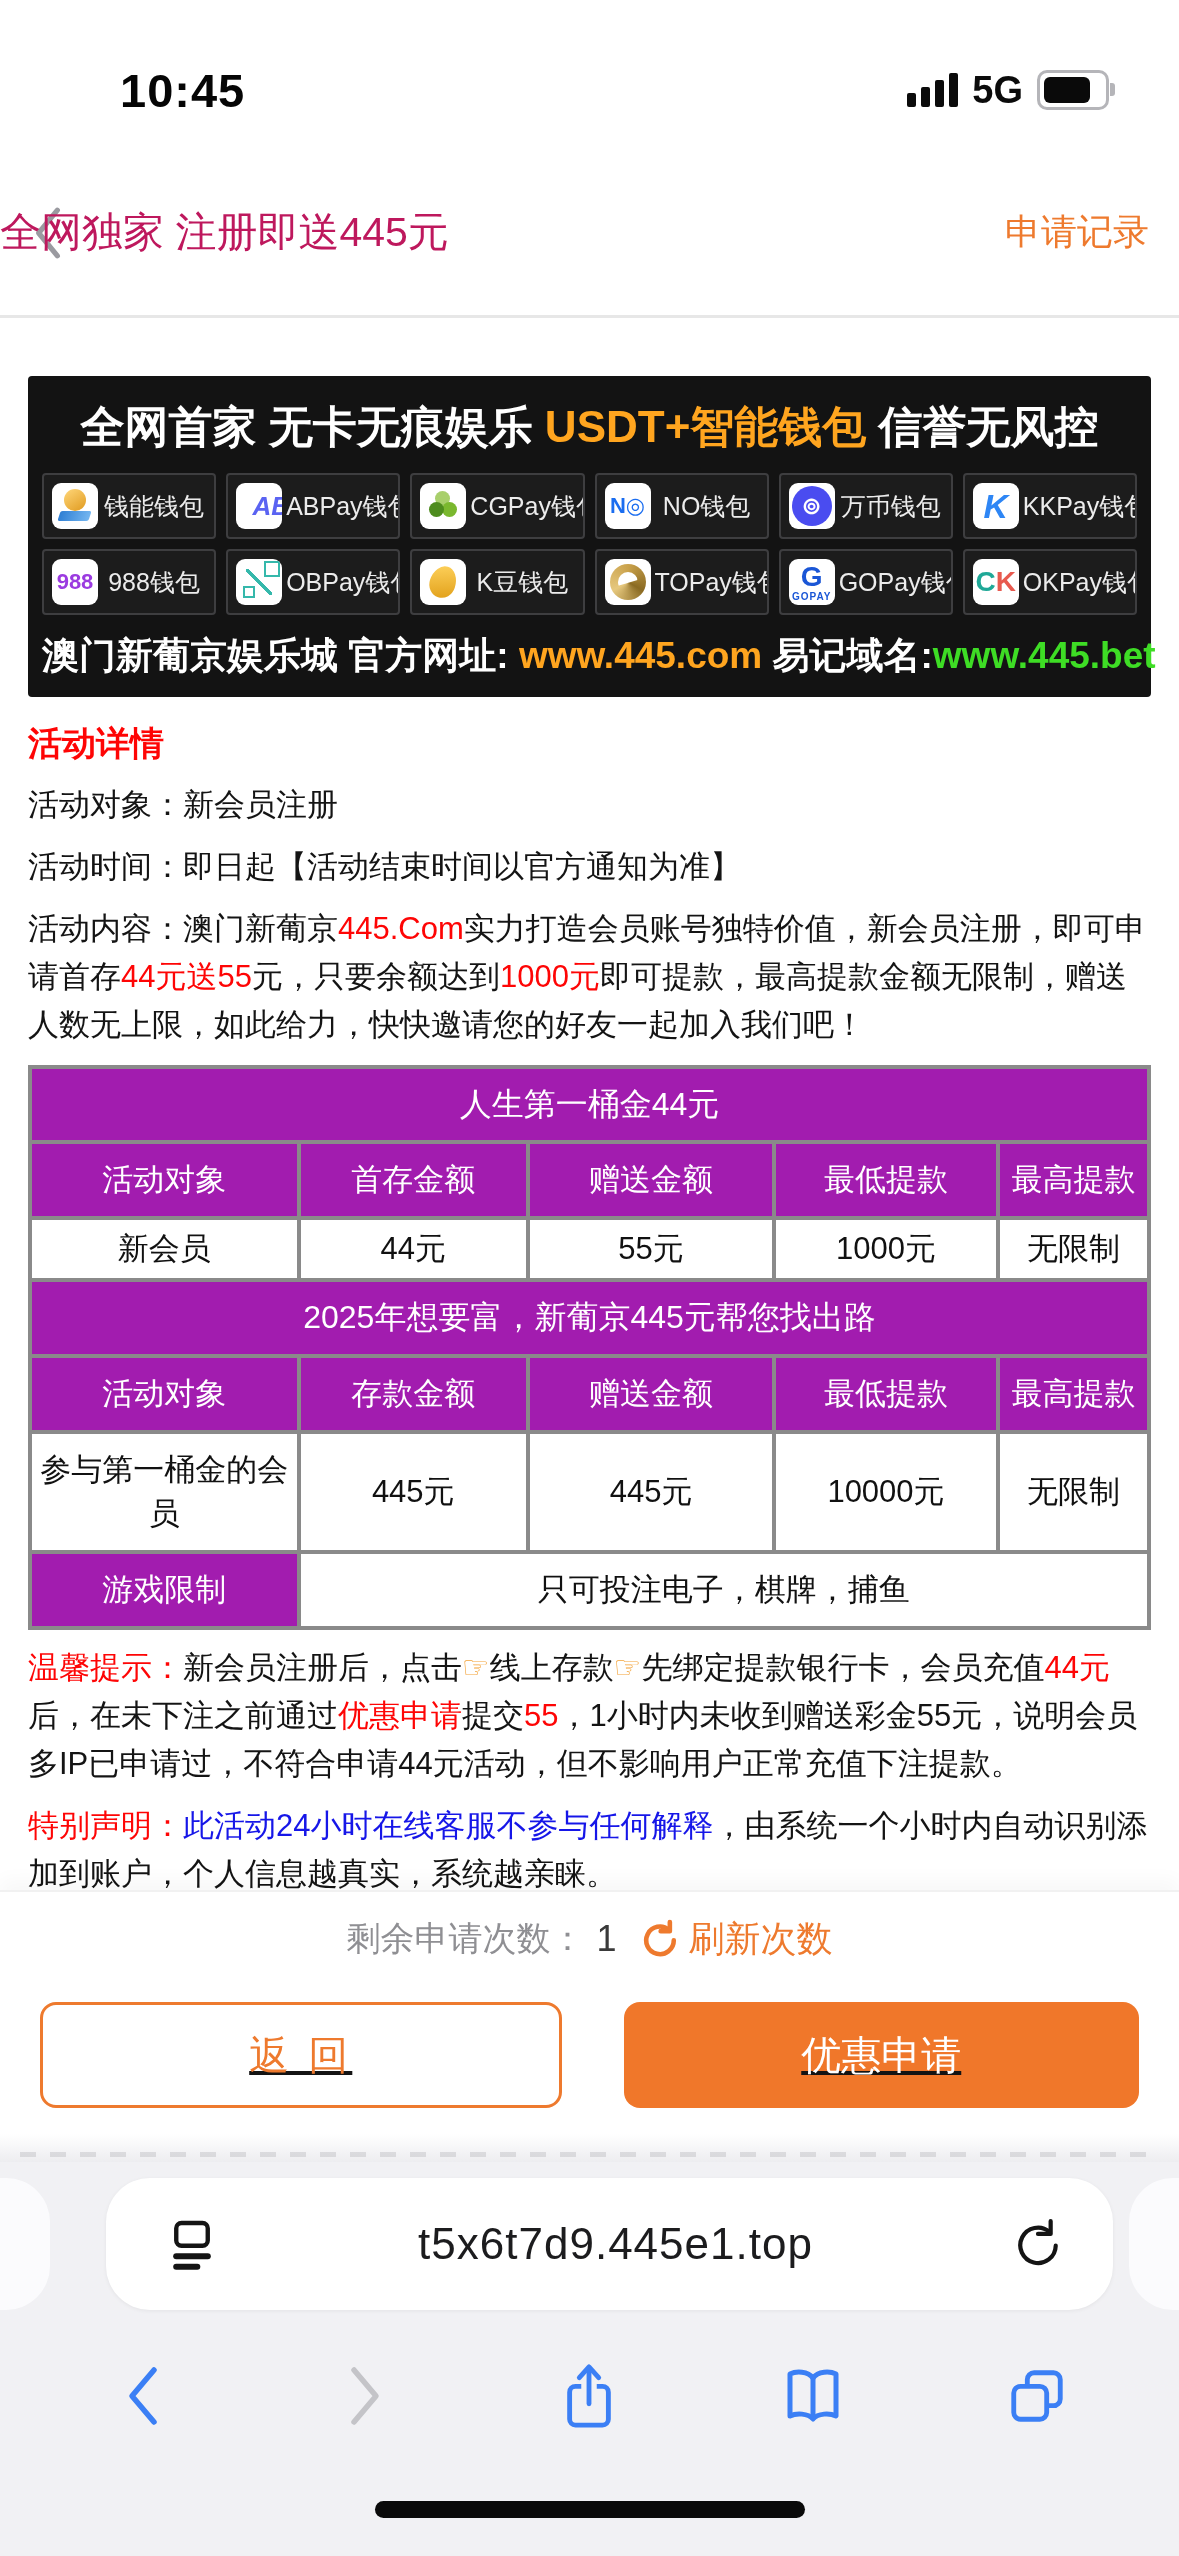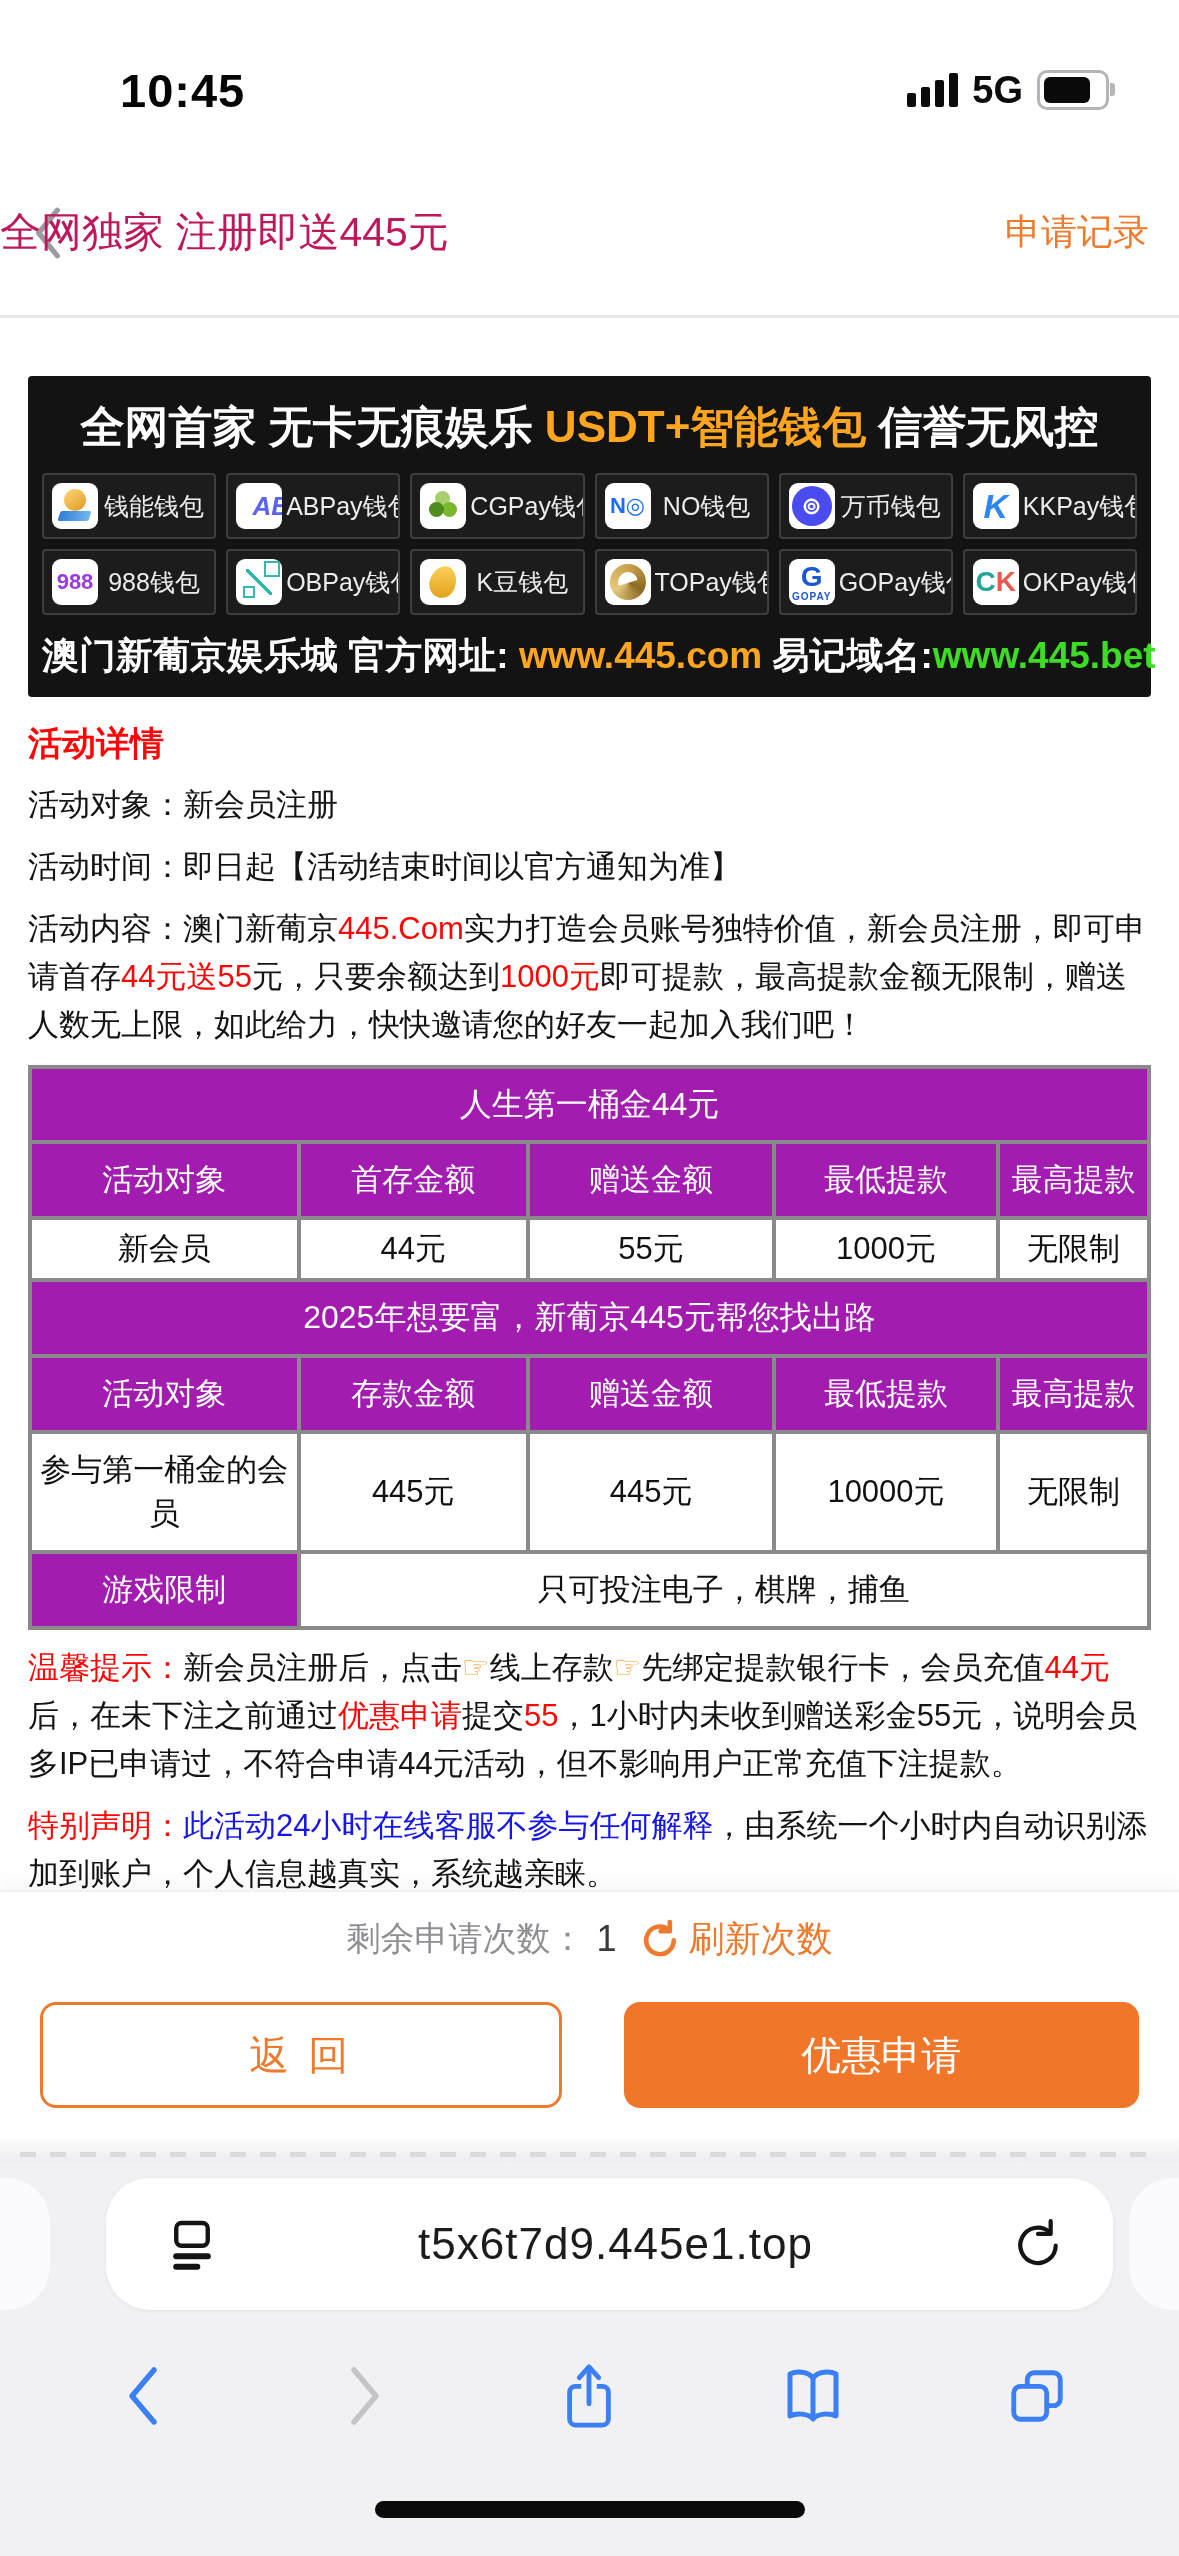--- a/index.html
+++ b/index.html
@@ -90,21 +90,21 @@
   table.promo tr.drow td{padding:7px 4px;}
   table.promo tr.tall td{padding:14px 4px;}
 
   
   .actionbar{position:absolute;left:0;top:1890px;width:1179px;height:250px;background:#fff;box-sizing:border-box;
              border-top:2px solid #f1f1f1;box-shadow:0 -10px 18px rgba(0,0,0,0.03);padding:18px 40px 0;}
   .remain-row{display:flex;align-items:center;justify-content:center;gap:12px;height:58px;}
   .remain-label{font-size:34px;color:#8f8f93;}
   .remain-value{font-size:36px;color:#3a3a3a;margin-right:10px;}
   .refresh-link{display:flex;align-items:center;gap:8px;font-size:36px;color:#ee7a2e;}
-  .btn-row{display:flex;gap:62px;margin-top:34px;}
+  .btn-row{display:flex;gap:62px;margin-top:34px;text-decoration:underline;}
   .btn{flex:1;height:106px;border-radius:16px;display:flex;align-items:center;justify-content:center;
        font-size:40px;box-sizing:border-box;}
   .btn-outline{background:#fff;border:3px solid #ee7a2e;color:#ee7a2e;letter-spacing:4px;}
   .btn-fill{background:#f0772a;border:none;color:#fff;}
 
   
   .pagefade{position:absolute;left:0;top:2134px;width:1179px;height:28px;
             background:linear-gradient(#ffffff,#ededf0);border-bottom:2px solid #d8d8dc;}
   .pagefade::before{content:"";position:absolute;left:20px;right:20px;bottom:5px;height:5px;opacity:.5;
             background:repeating-linear-gradient(90deg,#c2c2c6 0 16px,transparent 16px 30px);}

